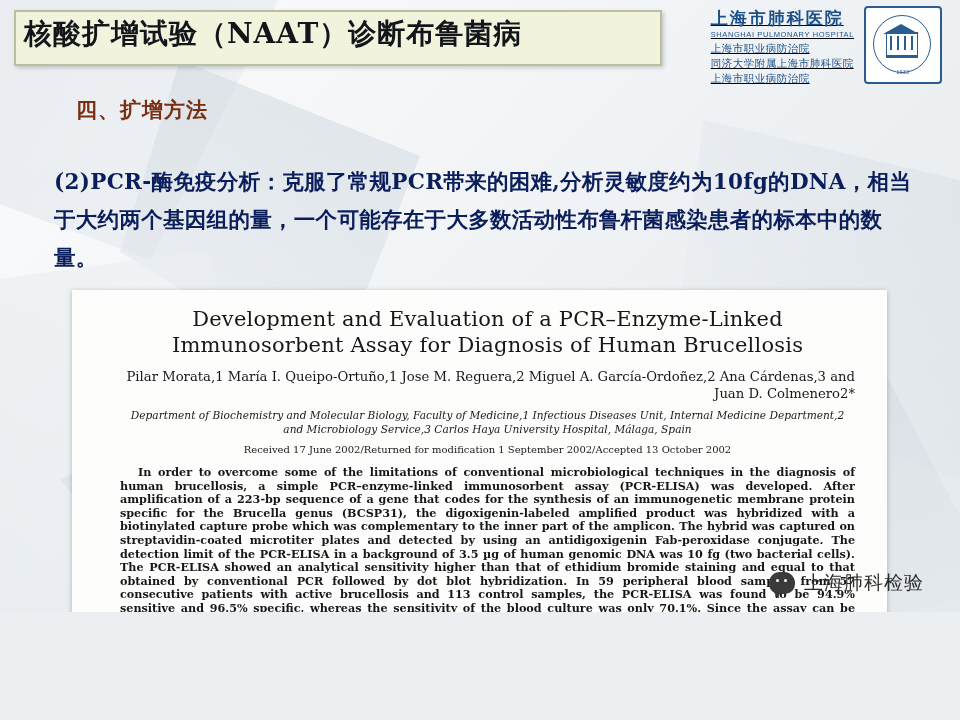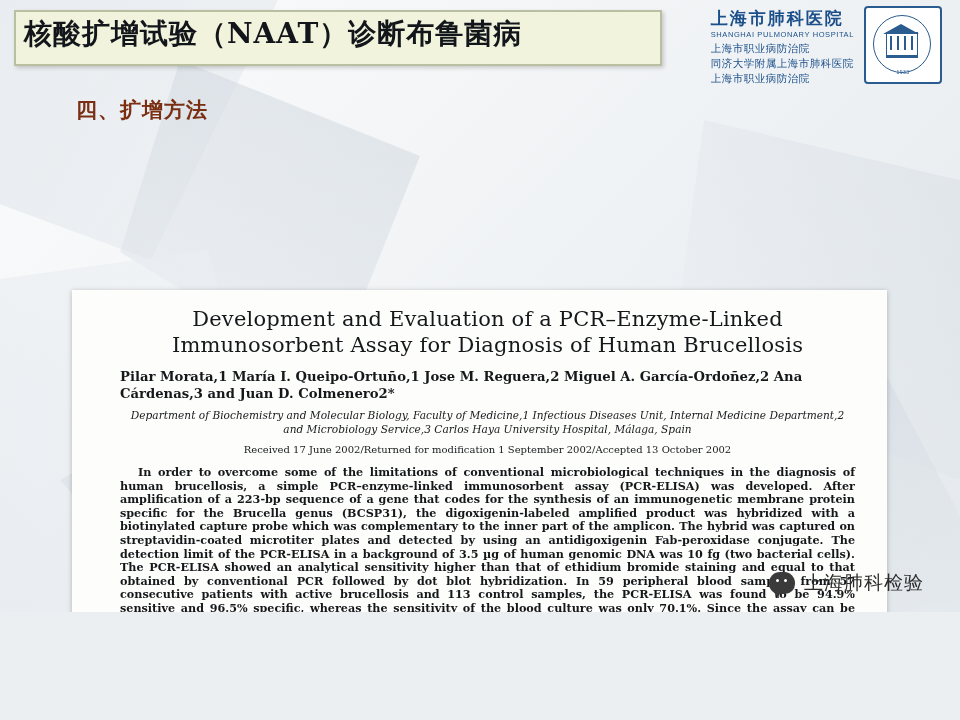--- a/index.html
+++ b/index.html
@@ -129,20 +129,21 @@
     left: 0; right: 0;
     bottom: 7px;
     text-align: center;
     font-size: 5px;
     color: #2a5c8f;
     letter-spacing: .5px;
   }
   .logo-lines {
     padding-top: 2px;
     line-height: 1.25;
+    text-decoration: underline;
   }
   .logo-cn-main {
     font-family: "DejaVu Serif", "Liberation Serif", serif;
     font-size: 17px;
     font-weight: bold;
     color: #1b4f8a;
     letter-spacing: 2px;
   }
   .logo-en {
     font-size: 7.5px;
@@ -203,22 +204,21 @@
   .paper-title {
     font-size: 21px;
     line-height: 26px;
     text-align: center;
     letter-spacing: .2px;
   }
   .paper-authors {
     margin-top: 10px;
     font-size: 13.2px;
     line-height: 17px;
-    text-align: left;
-    font-weight: bold;
+    text-align: right;
   }
   .paper-affil {
     margin-top: 7px;
     font-size: 10.6px;
     line-height: 13.5px;
     text-align: center;
     font-style: italic;
   }
   .paper-received {
     margin-top: 8px;
@@ -312,20 +312,21 @@
       <div class="col c1"></div>
         <div class="col c2"></div>
         <div class="col c3"></div>
         <div class="col c4"></div>
       <div class="yr">1933</div>
     </div>
   </div>
 
   <div class="section-heading">四、扩增方法</div>
 
+  <div class="body-text">(2)PCR-酶免疫分析：克服了常规PCR带来的困难,分析灵敏度约为10fg的DNA，相当于大约两个基因组的量，一个可能存在于大多数活动性布鲁杆菌感染患者的标本中的数量。</div>
 
   <div class="paper">
     <div class="paper-inner">
       <div class="paper-title">Development and Evaluation of a PCR–Enzyme-Linked Immunosorbent Assay for Diagnosis of Human Brucellosis</div>
       <div class="paper-authors">Pilar Morata,1 María I. Queipo-Ortuño,1 Jose M. Reguera,2 Miguel A. García-Ordoñez,2 Ana Cárdenas,3 and Juan D. Colmenero2*</div>
       <div class="paper-affil">Department of Biochemistry and Molecular Biology, Faculty of Medicine,1 Infectious Diseases Unit, Internal Medicine Department,2 and Microbiology Service,3 Carlos Haya University Hospital, Málaga, Spain</div>
       <div class="paper-received">Received 17 June 2002/Returned for modification 1 September 2002/Accepted 13 October 2002</div>
       <div class="paper-abstract">In order to overcome some of the limitations of conventional microbiological techniques in the diagnosis of human brucellosis, a simple PCR–enzyme-linked immunosorbent assay (PCR-ELISA) was developed. After amplification of a 223-bp sequence of a gene that codes for the synthesis of an immunogenetic membrane protein specific for the Brucella genus (BCSP31), the digoxigenin-labeled amplified product was hybridized with a biotinylated capture probe which was complementary to the inner part of the amplicon. The hybrid was captured on streptavidin-coated microtiter plates and detected by using an antidigoxigenin Fab-peroxidase conjugate. The detection limit of the PCR-ELISA in a background of 3.5 µg of human genomic DNA was 10 fg (two bacterial cells). The PCR-ELISA showed an analytical sensitivity higher than that of ethidium bromide staining and equal to that obtained by conventional PCR followed by dot blot hybridization. In 59 peripheral blood samples from 57 consecutive patients with active brucellosis and 113 control samples, the PCR-ELISA was found to be 94.9% sensitive and 96.5% specific, whereas the sensitivity of the blood culture was only 70.1%. Since the assay can be performed in 1 day, is very reproducible, is easily standardized, and avoids the risk of infection in laboratory workers, this PCR-ELISA seems to be a practical and reliable tool for the diagnosis of human brucellosis.</div>
       <div class="paper-rule"></div>
     </div>

